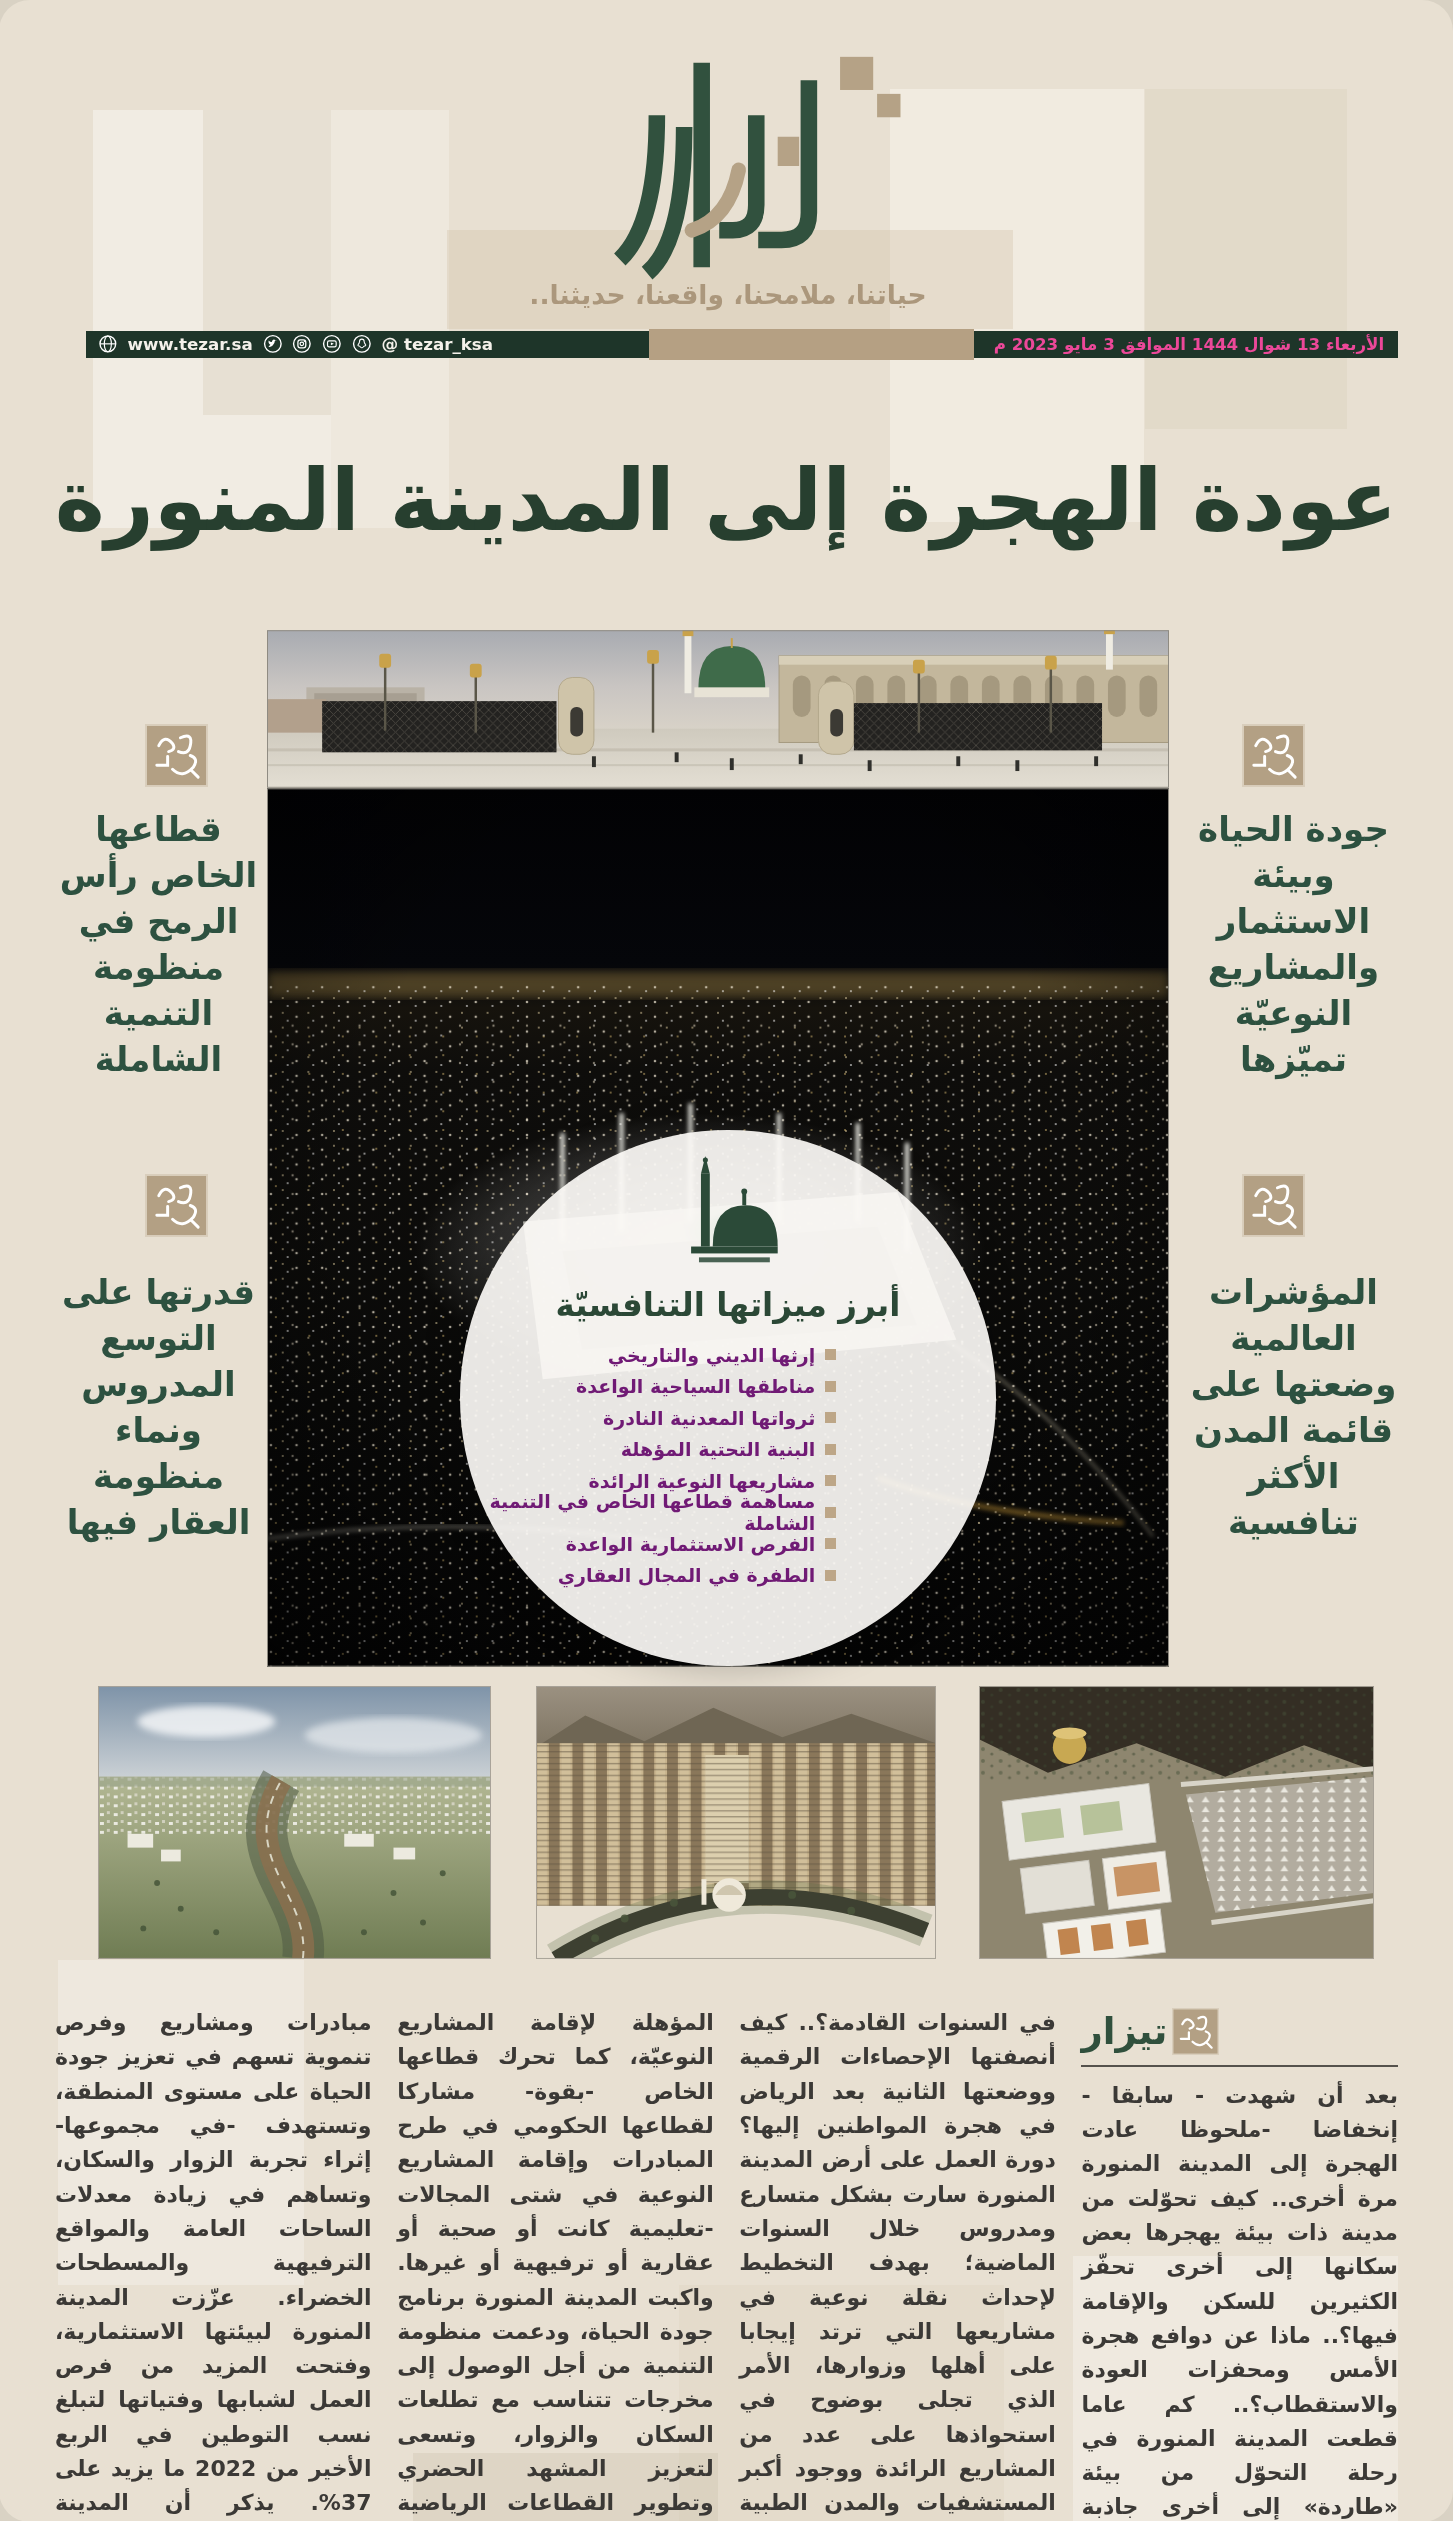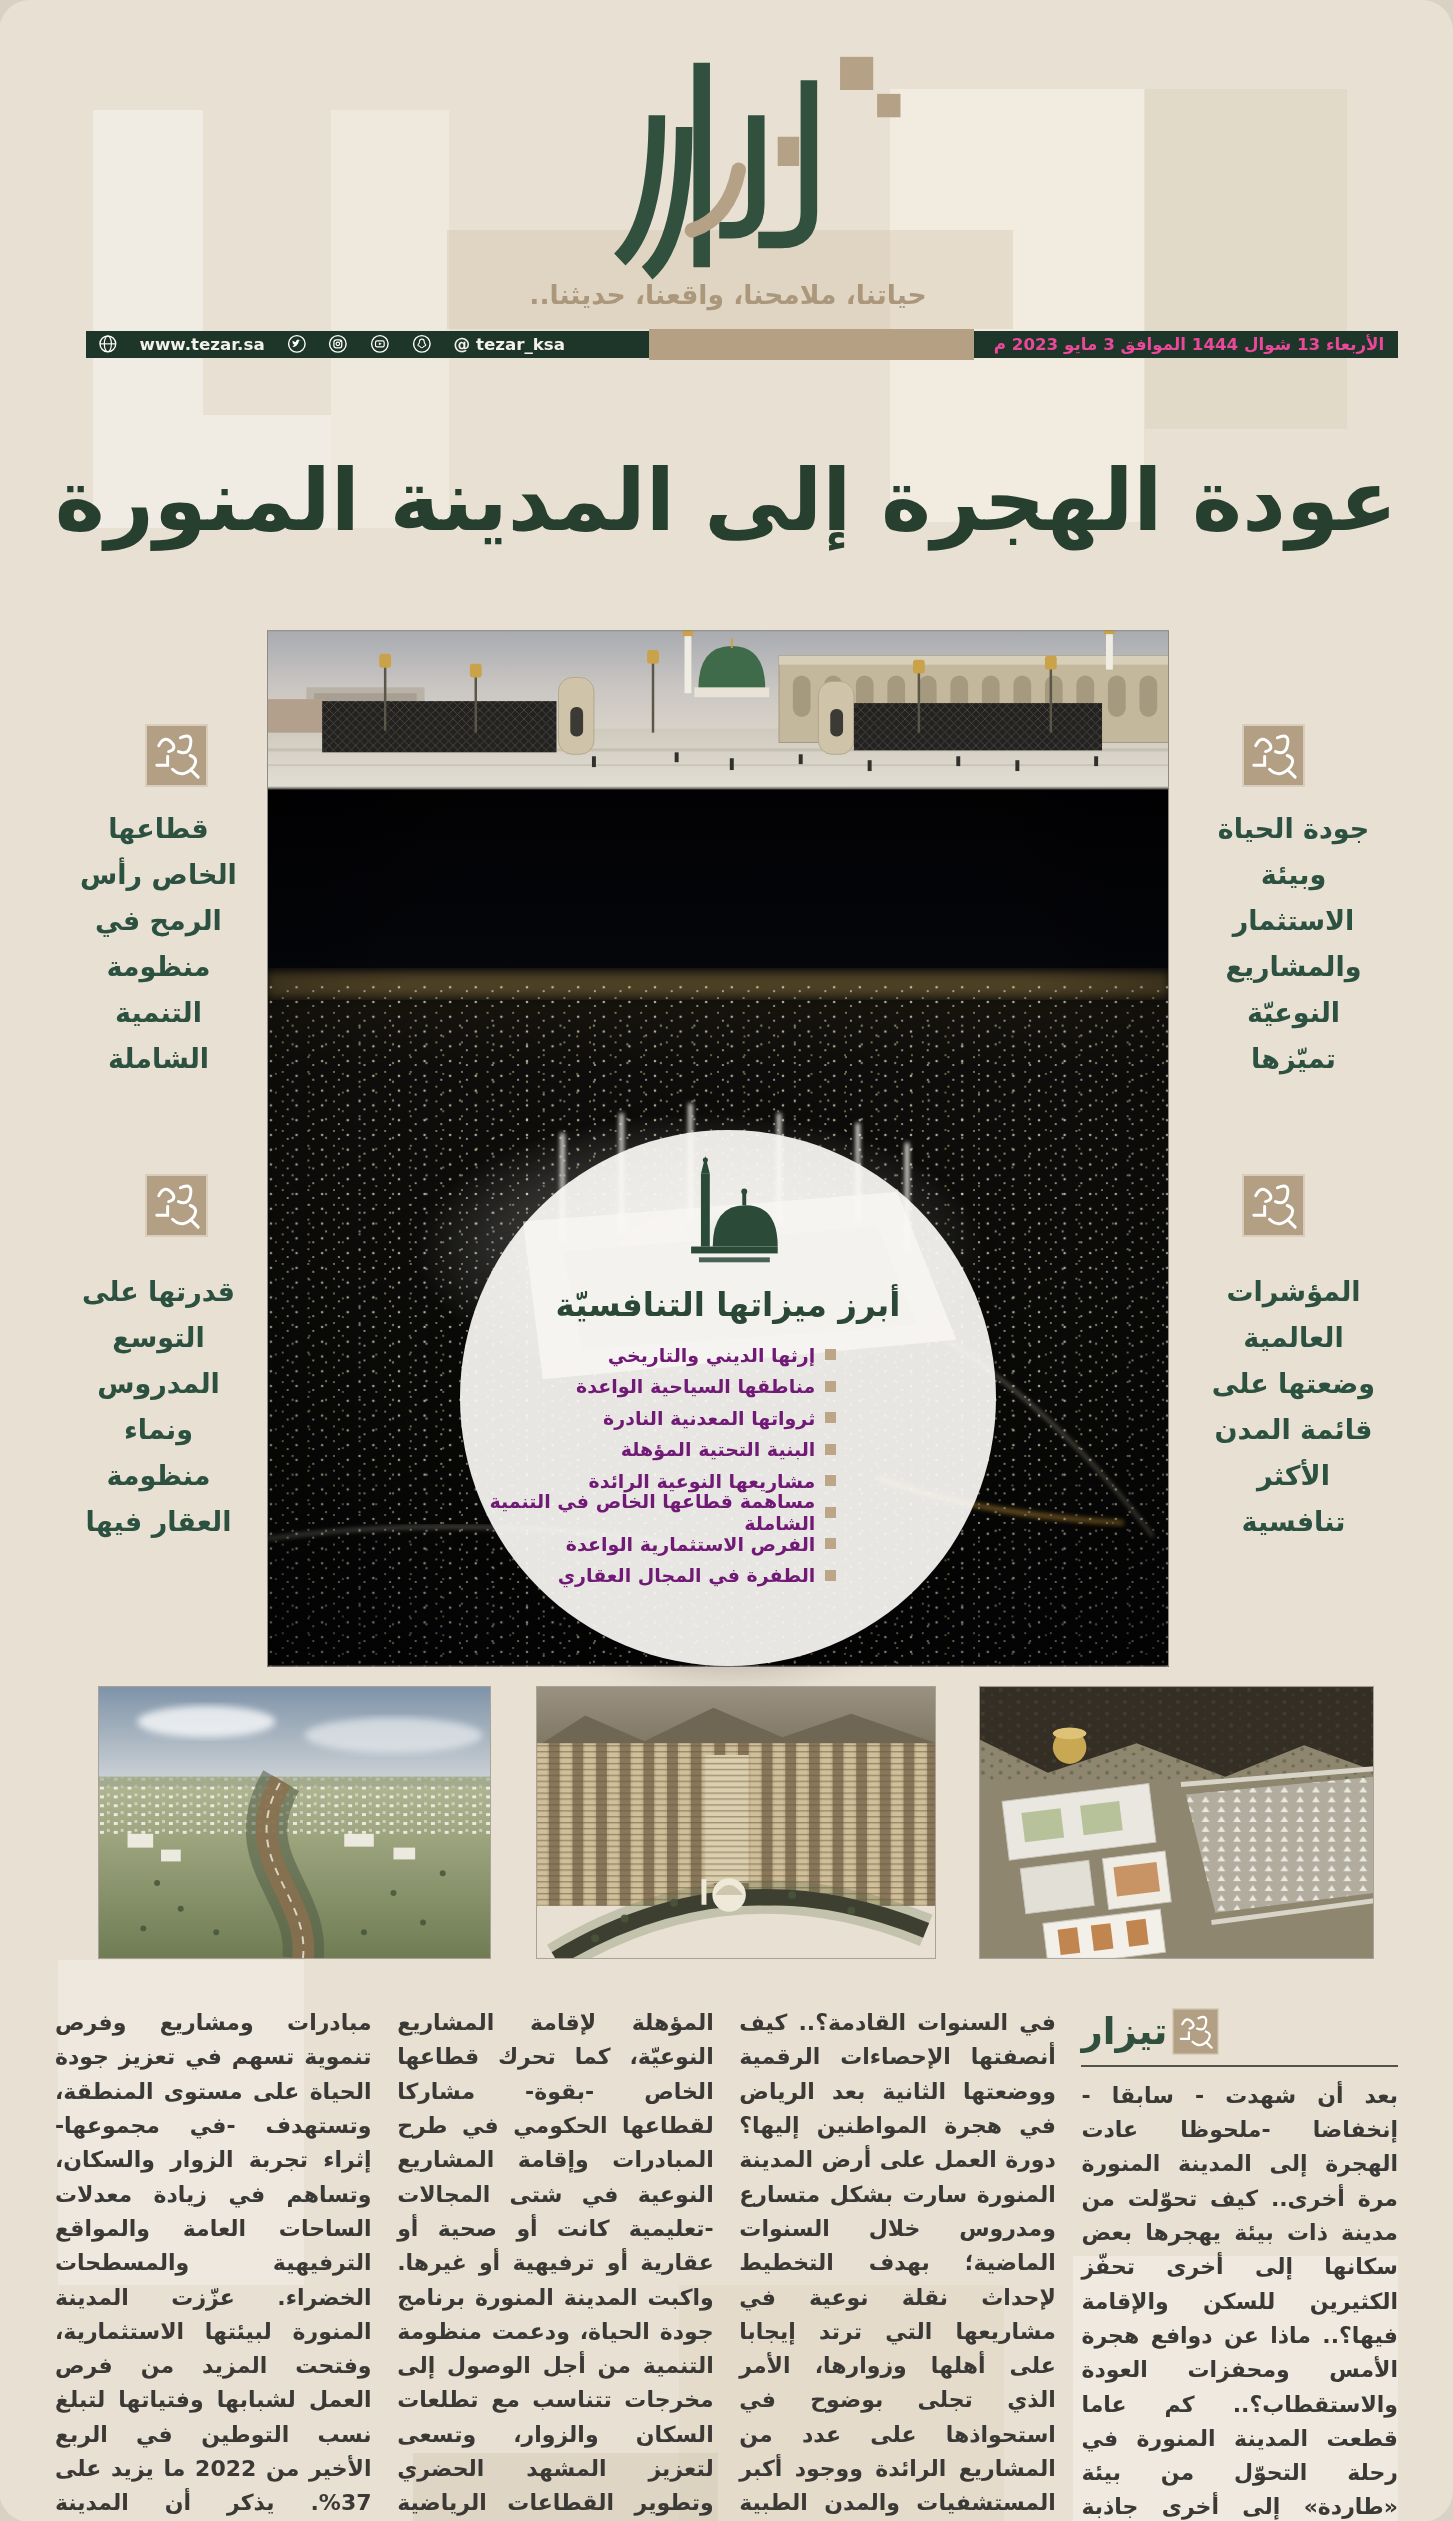--- a/index.html
+++ b/index.html
@@ -5,21 +5,21 @@
   html,body{margin:0;padding:0;background:#d9d2c4;}
   .page{position:relative;width:1454px;height:2522px;margin:0 auto;background:#e8e0d2;
         overflow:hidden;font-family:"DejaVu Sans",sans-serif;direction:rtl;border-radius:31px;}
   .patch{position:absolute;pointer-events:none;}
   
   .logo-svg{position:absolute;left:547px;top:51px;width:364px;height:229px;}
   .tagline{position:absolute;left:0;top:279px;width:1458px;text-align:center;
            font-size:26.6px;font-weight:bold;color:#ab977c;letter-spacing:1px;}
   
   .infobar{position:absolute;left:87px;top:331px;width:1312px;height:26.6px;background:#1e3529;direction:ltr;}
-  .ib-left{position:absolute;left:11.8px;top:0;height:26.6px;display:flex;align-items:center;gap:22px;}
+  .ib-left{position:absolute;left:11.8px;top:0;height:26.6px;display:flex;align-items:center;gap:10px;}
   .ib-site{color:#f4f1ea;font-size:16.7px;font-weight:bold;}
   .ib-handle{color:#f4f1ea;font-size:16.7px;font-weight:bold;}
   .soc{width:19.7px;height:19.7px;display:block;}
   .ib-tan{position:absolute;left:563px;top:-2px;width:325px;height:30.5px;background:#b5a083;}
   .ib-date{position:absolute;right:13.8px;top:3px;color:#ec4899;font-size:16.7px;font-weight:bold;direction:rtl;}
   
   .kicker{position:absolute;left:0;top:382px;width:1454px;text-align:center;
           font-size:36px;font-weight:bold;color:#a28e71;}
   .headline{position:absolute;left:0;top:435px;width:1454px;margin:0;text-align:center;
             font-size:85px;font-weight:bold;color:#273f2f;line-height:1.55;}
@@ -33,21 +33,21 @@
   .dome-icon{position:absolute;left:219px;top:25.6px;width:99px;height:124px;}
   .circle-title{position:absolute;left:0;top:156px;width:536px;margin:0;text-align:center;
                 font-size:32.5px;font-weight:bold;color:#2b4836;}
   .feat-list{position:absolute;right:160px;top:209px;margin:0;padding:0;list-style:none;}
   .feat-list li{display:flex;align-items:center;height:31.5px;font-size:19px;font-weight:bold;color:#701a75;}
   .bullet{width:10.8px;height:10.8px;background:#bda687;margin-left:9.9px;flex:0 0 auto;}
   
   .orn{position:absolute;width:63px;height:63px;}
   .orn-lt{left:146px;top:724px;} .orn-rt{left:1243px;top:724px;}
   .orn-lb{left:146px;top:1174px;} .orn-rb{left:1243px;top:1174px;}
-  .callout{position:absolute;width:209px;text-align:center;font-size:27px;font-weight:bold;
+  .callout{position:absolute;width:209px;text-align:center;font-size:34px;font-weight:bold;
            color:#2d5140;line-height:46px;white-space:pre-line;}
   .co-lt{left:55px;top:806px;} .co-rt{left:1190px;top:806px;}
   .co-lb{left:55px;top:1269px;} .co-rb{left:1190px;top:1269px;}
   
   .bphoto{position:absolute;top:1686px;display:block;}
   .bp1{left:99px;} .bp2{left:537px;} .bp3{left:980px;}
   
   .article{position:absolute;left:56px;top:2006px;width:1343px;display:flex;gap:25.6px;}
   .col{flex:1 1 0;}
   .col p{margin:0;font-size:22px;line-height:1.56;text-align:justify;color:#3b3936;font-weight:600;}

